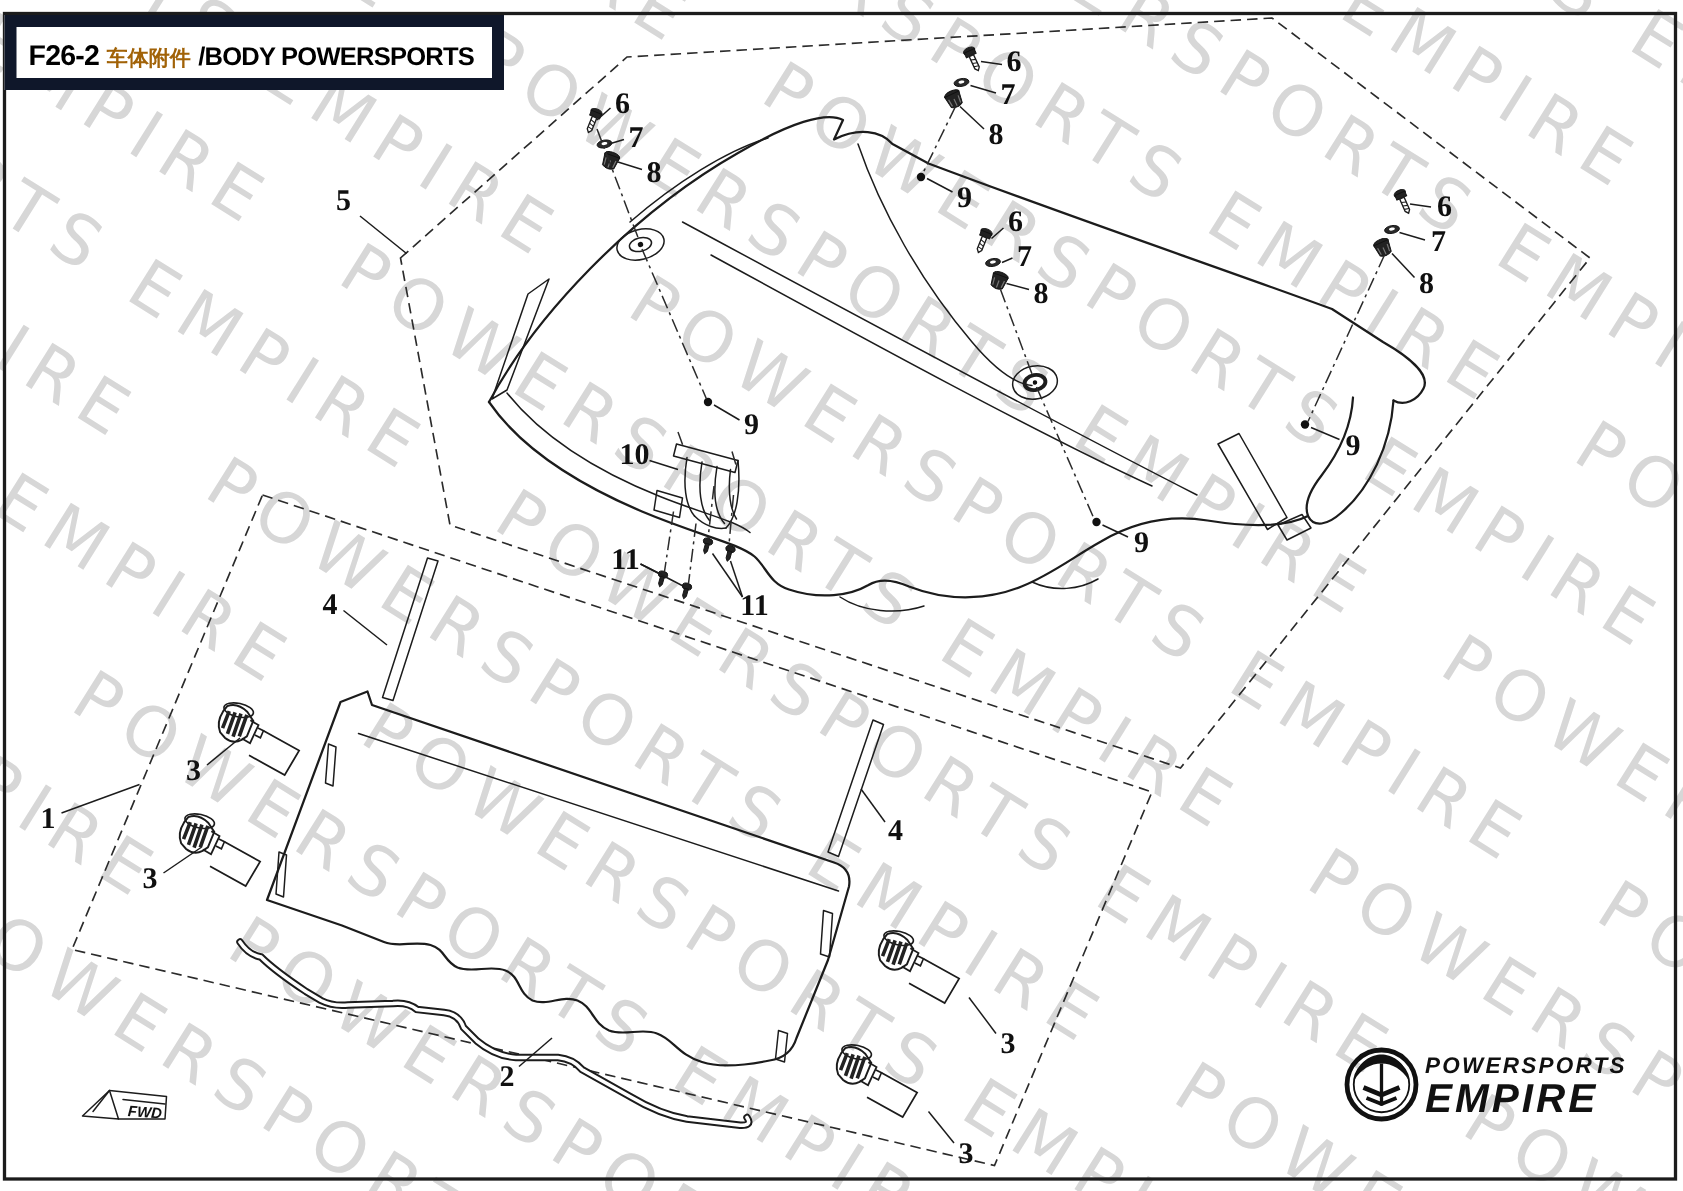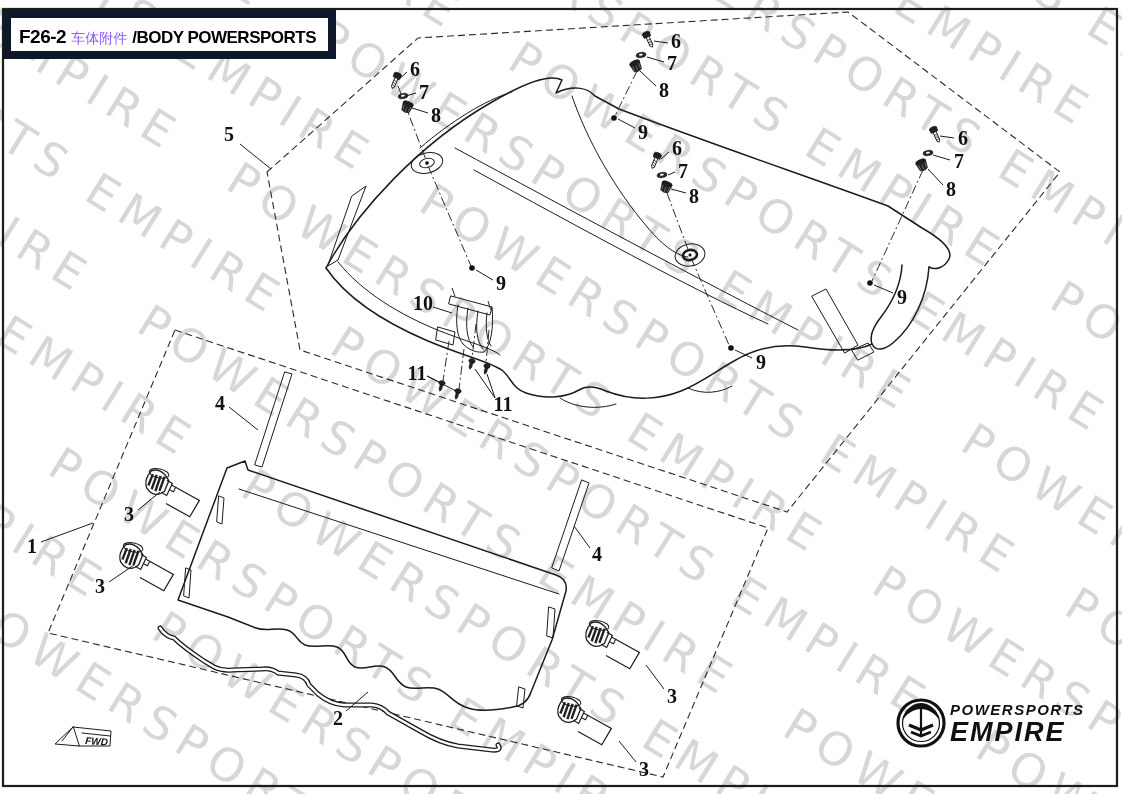--- a/index.html
+++ b/index.html
@@ -27,21 +27,21 @@
                text-anchor:middle;dominant-baseline:central;}
   .logo-top{font:italic 800 15px "Liberation Sans",sans-serif;letter-spacing:1.5px;fill:#111;}
   .logo-bottom{font:italic 800 27px "Liberation Sans",sans-serif;letter-spacing:2px;fill:#111;}
   .fwd-txt{font:italic 700 10px "Liberation Sans",sans-serif;fill:#111;}
 
   
   .title-box{position:absolute;left:3px;top:10px;z-index:3;background:#fff;
              border:8px solid #0f172a;padding:2px 12px 3px 8px;display:flex;
              align-items:baseline;gap:5px;white-space:nowrap;}
   .title-code{font-size:19px;font-weight:700;letter-spacing:-0.5px;color:#000;}
-  .title-zh{font-size:14px;font-weight:400;color:#8b5cf6;margin-top:10px;}
+  .title-zh{font-size:14px;font-weight:700;color:#a16207;margin-top:10px;}
   .title-en{font-size:17px;font-weight:700;letter-spacing:-0.5px;color:#000;}
 </style>
 </head>
 <body>
 
 <div class="page">
 
   <div id="watermark">
     <div id="wm-rows" style="color: rgb(215, 215, 215);">
         <div class="wm-row">POWERSPORTS EMPIRE  POWERSPORTS EMPIRE  POWERSPORTS EMPIRE  POWERSPORTS EMPIRE  POWERSPORTS EMPIRE  POWERSPORTS EMPIRE  </div>

